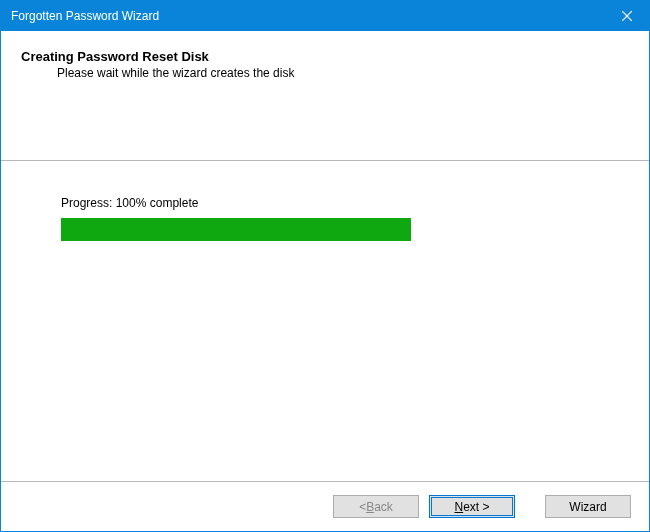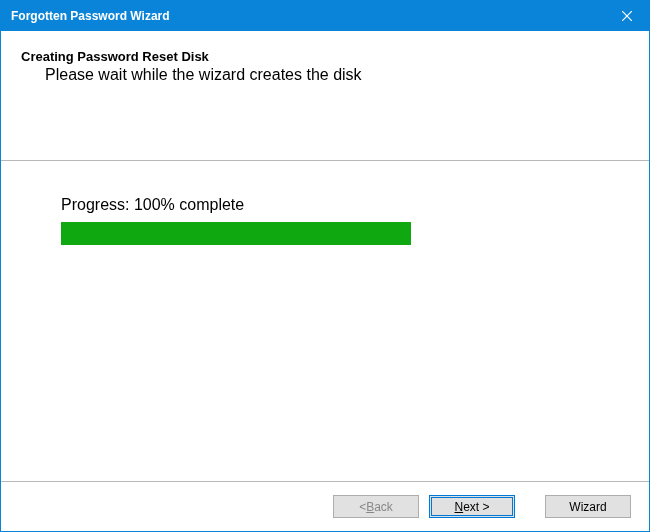--- a/index.html
+++ b/index.html
@@ -20,21 +20,21 @@
       height: 30px;
       background: #0a84d8;
       color: #fff;
       display: flex;
       align-items: center;
       justify-content: space-between;
       padding-left: 10px;
       font-size: 12px;
     }
     .titlebar-title {
-      font-weight: 700;
+      font-weight: 400;
     }
     .close-btn {
       width: 45px;
       height: 30px;
       display: flex;
       align-items: center;
       justify-content: center;
       color: #fff;
       font-size: 13px;
       cursor: pointer;
@@ -45,30 +45,30 @@
       border-bottom: 1px solid #b8b8b8;
       height: 130px;
     }
     .heading {
       font-size: 13px;
       font-weight: bold;
       color: #000;
       margin-bottom: 2px;
     }
     .subheading {
-      font-size: 16px;
+      font-size: 12px;
       color: #000;
-      margin-left: 24px;
+      margin-left: 36px;
     }
     .content-area {
       flex: 1;
       padding: 35px 60px;
     }
     .progress-label {
-      font-size: 16px;
+      font-size: 12px;
       color: #000;
       margin-bottom: 8px;
     }
     .progress-bar {
       width: 350px;
       height: 23px;
       background: #10a810;
     }
     .button-bar {
       height: 50px;

